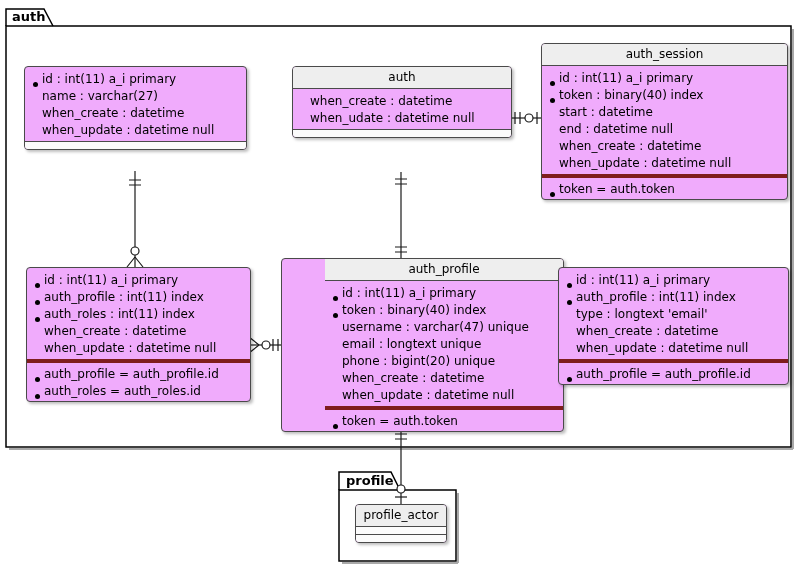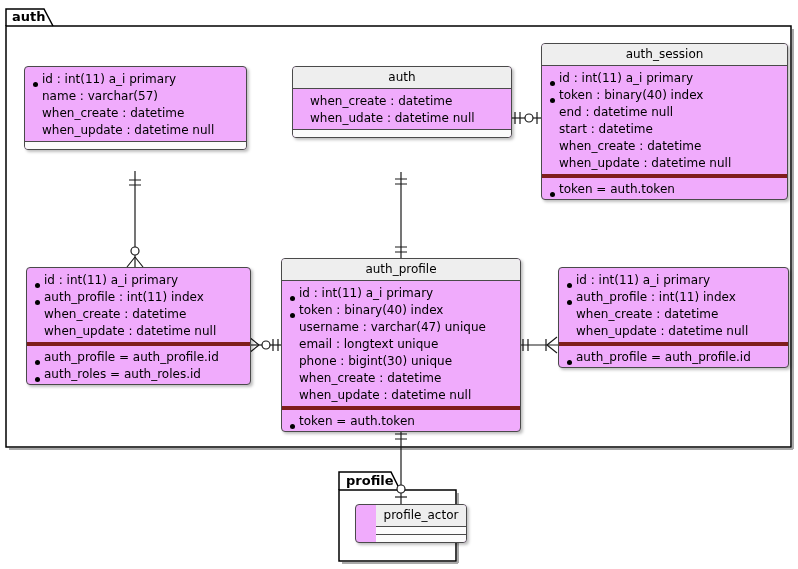--- a/index.html
+++ b/index.html
@@ -105,21 +105,21 @@
   <div class="pkg-label" style="left:346px; top:473px;">profile</div>
 
   <div class="table" style="left:24px; top:66px; width:221px;">
     <div class="tattrs">
         <div class="attr-row">
           <span class="bullet key"></span>
           <span class="attr-text">id : int(11) a_i primary</span>
         </div>
         <div class="attr-row">
           <span class="bullet"></span>
-          <span class="attr-text">name : varchar(57)</span>
+          <span class="attr-text">name : varchar(27)</span>
         </div>
         <div class="attr-row">
           <span class="bullet"></span>
           <span class="attr-text">when_create : datetime</span>
         </div>
         <div class="attr-row">
           <span class="bullet"></span>
           <span class="attr-text">when_update : datetime null</span>
         </div>
       </div>
@@ -147,28 +147,28 @@
         <div class="attr-row">
           <span class="bullet key"></span>
           <span class="attr-text">id : int(11) a_i primary</span>
         </div>
         <div class="attr-row">
           <span class="bullet key"></span>
           <span class="attr-text">token : binary(40) index</span>
         </div>
         <div class="attr-row">
           <span class="bullet"></span>
+          <span class="attr-text">start : datetime</span>
+        </div>
+        <div class="attr-row">
+          <span class="bullet"></span>
           <span class="attr-text">end : datetime null</span>
         </div>
         <div class="attr-row">
           <span class="bullet"></span>
-          <span class="attr-text">start : datetime</span>
-        </div>
-        <div class="attr-row">
-          <span class="bullet"></span>
           <span class="attr-text">when_create : datetime</span>
         </div>
         <div class="attr-row">
           <span class="bullet"></span>
           <span class="attr-text">when_update : datetime null</span>
         </div>
       </div>
     <div class="tcons">
         <div class="attr-row">
           <span class="bullet key"></span>
@@ -181,62 +181,66 @@
     <div class="tattrs">
         <div class="attr-row">
           <span class="bullet key"></span>
           <span class="attr-text">id : int(11) a_i primary</span>
         </div>
         <div class="attr-row">
           <span class="bullet key"></span>
           <span class="attr-text">auth_profile : int(11) index</span>
         </div>
         <div class="attr-row">
+          <span class="bullet key"></span>
+          <span class="attr-text">auth_roles : int(11) index</span>
+        </div>
+        <div class="attr-row">
           <span class="bullet"></span>
           <span class="attr-text">when_create : datetime</span>
         </div>
         <div class="attr-row">
           <span class="bullet"></span>
           <span class="attr-text">when_update : datetime null</span>
         </div>
       </div>
     <div class="tcons">
         <div class="attr-row">
           <span class="bullet key"></span>
           <span class="attr-text">auth_profile = auth_profile.id</span>
         </div>
         <div class="attr-row">
           <span class="bullet key"></span>
           <span class="attr-text">auth_roles = auth_roles.id</span>
         </div>
       </div>
   </div>
 
-  <div class="table" style="left:281px; top:258px; width:238px;">
+  <div class="table" style="left:281px; top:258px; width:238px;padding-left:43px;">
     <div class="thead">auth_profile</div>
     <div class="tattrs">
         <div class="attr-row">
           <span class="bullet key"></span>
           <span class="attr-text">id : int(11) a_i primary</span>
         </div>
         <div class="attr-row">
           <span class="bullet key"></span>
           <span class="attr-text">token : binary(40) index</span>
         </div>
         <div class="attr-row">
           <span class="bullet"></span>
           <span class="attr-text">username : varchar(47) unique</span>
         </div>
         <div class="attr-row">
           <span class="bullet"></span>
           <span class="attr-text">email : longtext unique</span>
         </div>
         <div class="attr-row">
           <span class="bullet"></span>
-          <span class="attr-text">phone : bigint(30) unique</span>
+          <span class="attr-text">phone : bigint(20) unique</span>
         </div>
         <div class="attr-row">
           <span class="bullet"></span>
           <span class="attr-text">when_create : datetime</span>
         </div>
         <div class="attr-row">
           <span class="bullet"></span>
           <span class="attr-text">when_update : datetime null</span>
         </div>
       </div>
@@ -253,34 +257,38 @@
         <div class="attr-row">
           <span class="bullet key"></span>
           <span class="attr-text">id : int(11) a_i primary</span>
         </div>
         <div class="attr-row">
           <span class="bullet key"></span>
           <span class="attr-text">auth_profile : int(11) index</span>
         </div>
         <div class="attr-row">
           <span class="bullet"></span>
+          <span class="attr-text">type : longtext 'email'</span>
+        </div>
+        <div class="attr-row">
+          <span class="bullet"></span>
           <span class="attr-text">when_create : datetime</span>
         </div>
         <div class="attr-row">
           <span class="bullet"></span>
           <span class="attr-text">when_update : datetime null</span>
         </div>
       </div>
     <div class="tcons">
         <div class="attr-row">
           <span class="bullet key"></span>
           <span class="attr-text">auth_profile = auth_profile.id</span>
         </div>
       </div>
   </div>
 
-  <div class="table" style="left:355px; top:504px; width:90px;padding-left:20px;">
+  <div class="table" style="left:355px; top:504px; width:90px;">
     <div class="thead">profile_actor</div>
     <div class="tempty" style="border-top:none;"></div>
     <div class="tempty"></div>
   </div>
 
 </div>
 
 </body></html>

